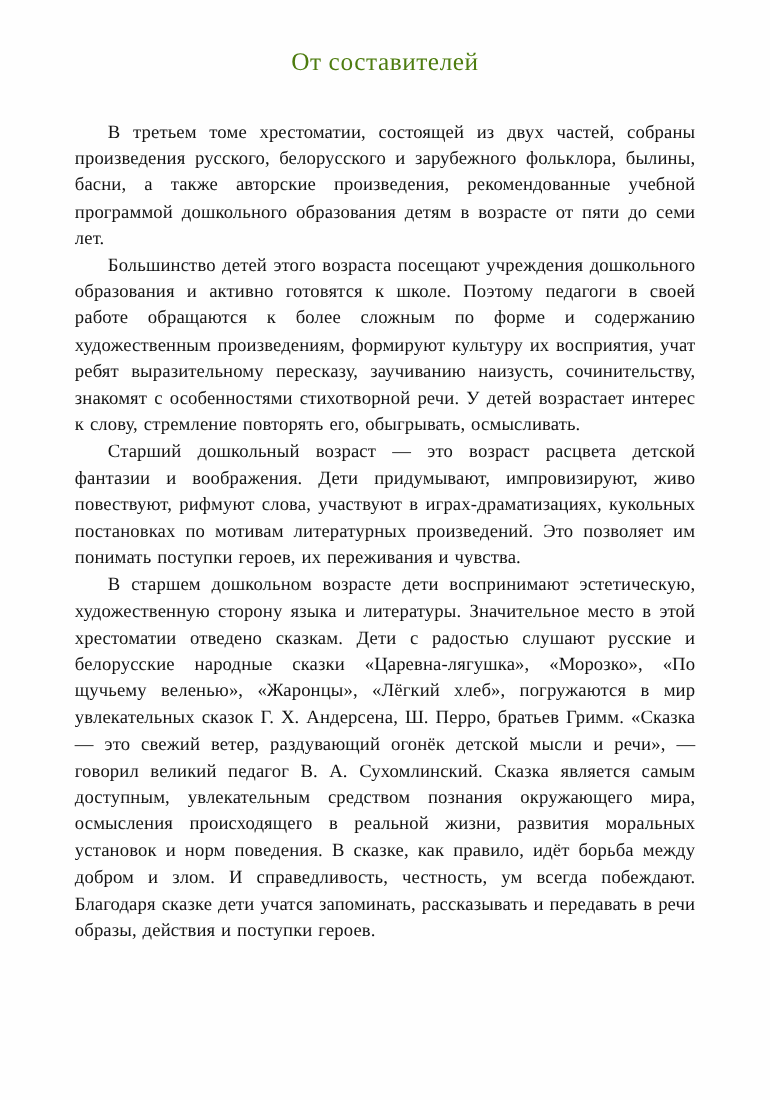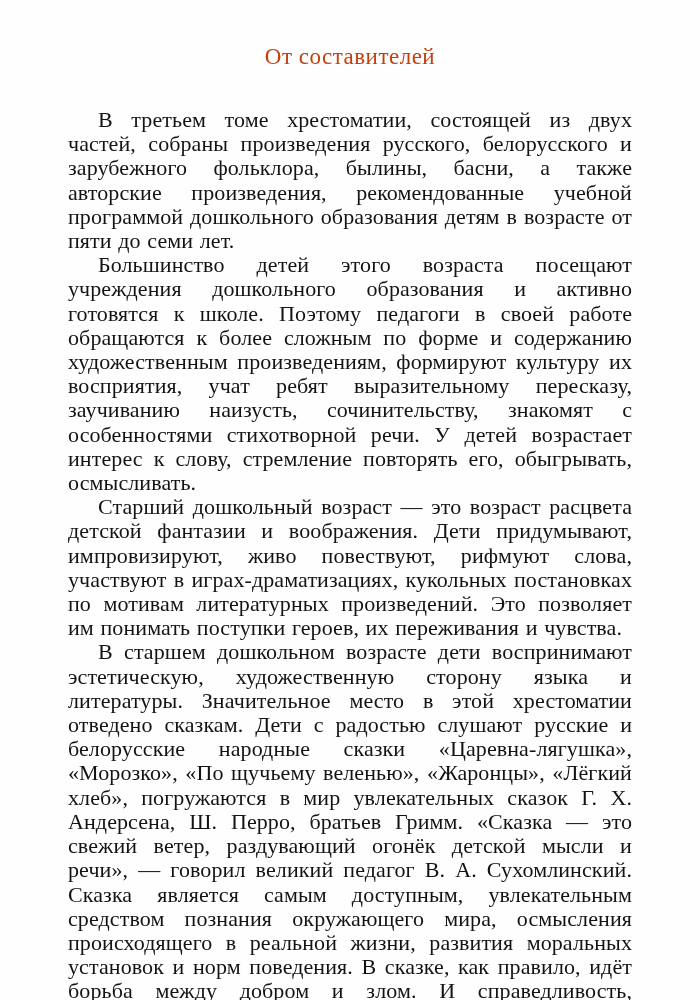--- a/index.html
+++ b/index.html
@@ -21,25 +21,25 @@
     top: 44px;
     left: 68px;
     width: 564px;
   }
   .page-title {
     text-align: center;
     font-size: 23px;
     font-weight: 400;
     letter-spacing: 0.5px;
     margin: 0 0 38px 0;
-    color: #c2410c;
+    color: #4d7c0f;
   }
   .body-text p {
     margin: 0;
-    font-size: 22px;
+    font-size: 17px;
     line-height: 24.2px;
     text-align: justify;
     text-indent: 30px;
     letter-spacing: 0.1px;
     word-spacing: 1px;
   }
 </style>
 </head>
 <body>
 

